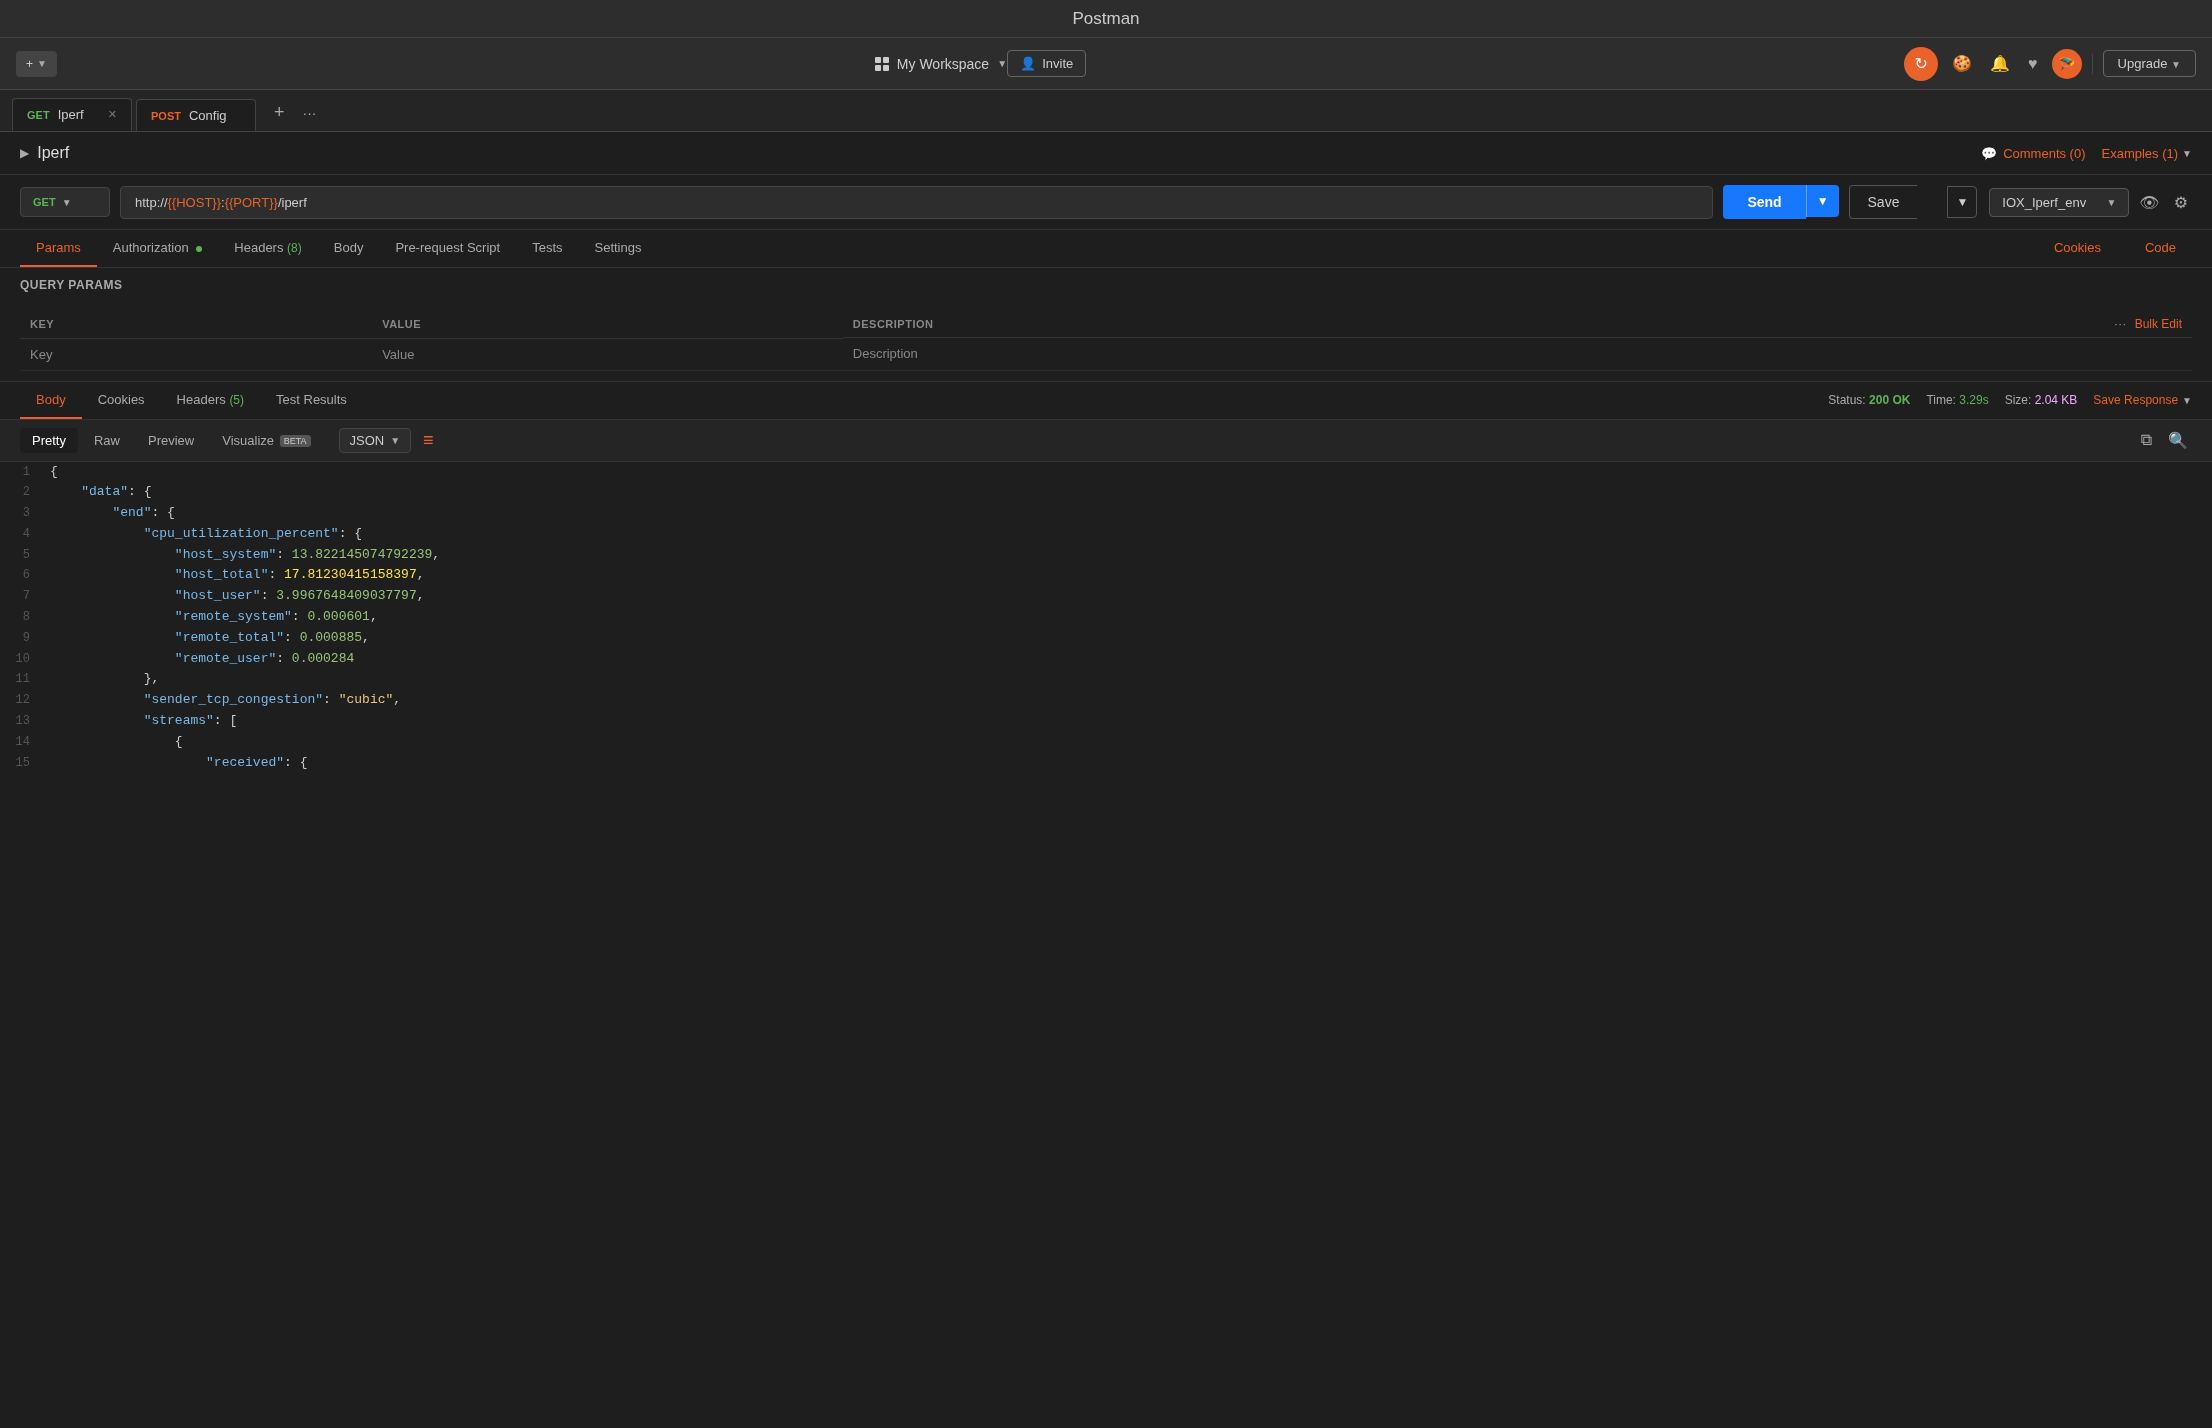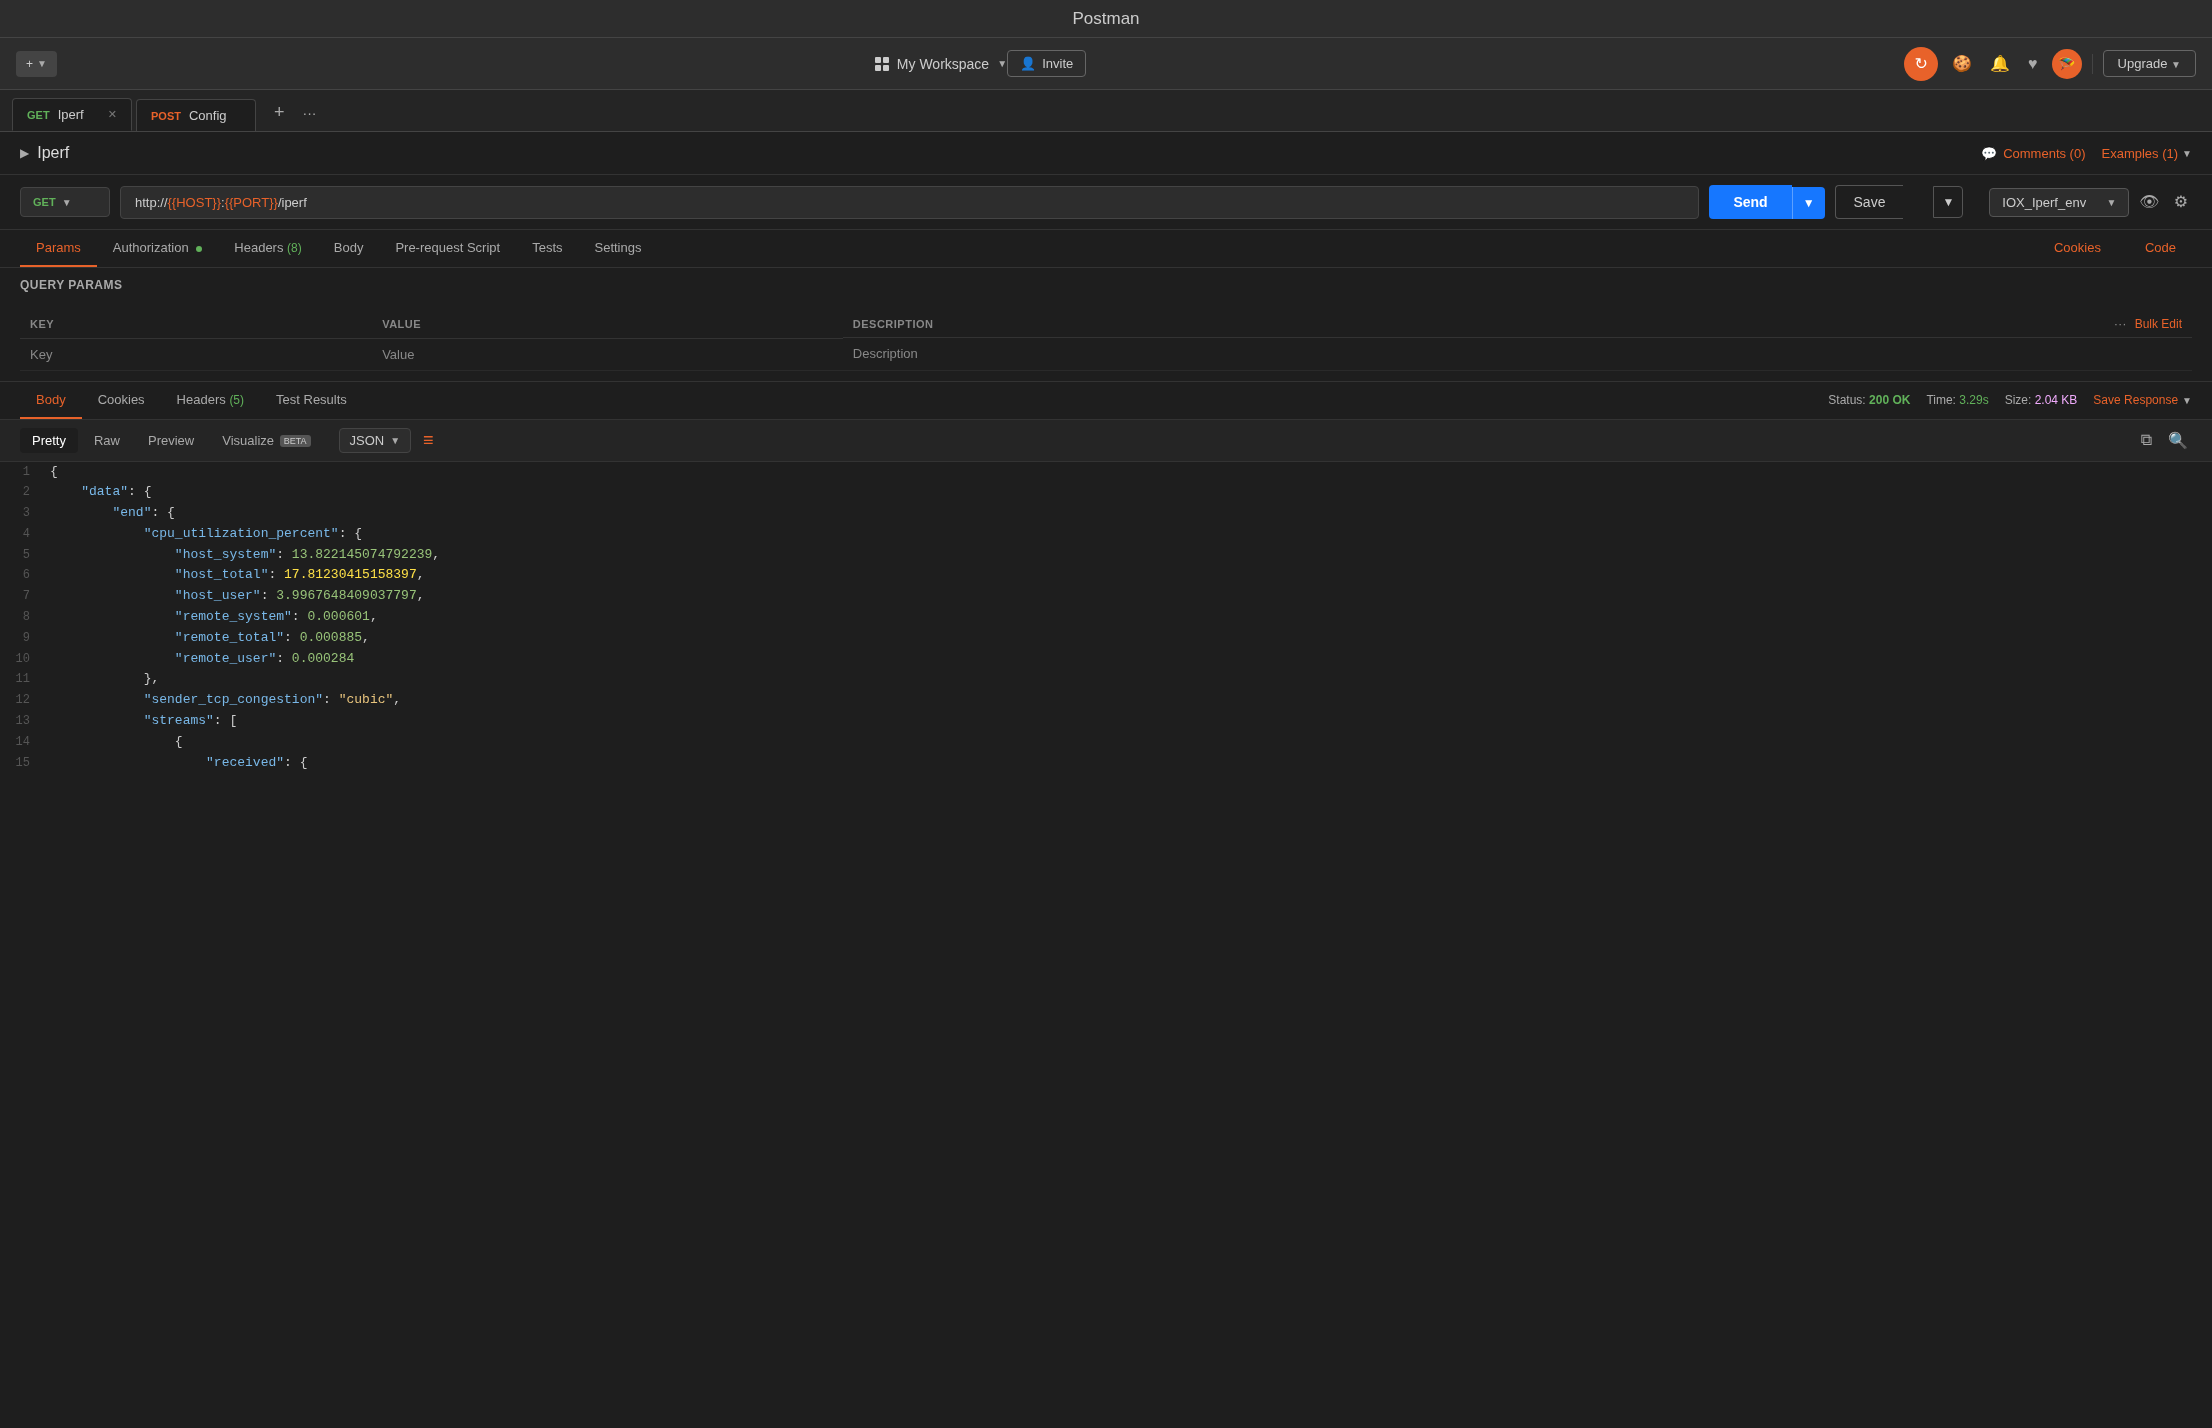--- a/index.html
+++ b/index.html
@@ -261,21 +261,21 @@
       border: 1px solid #444;
       border-radius: 4px;
       padding: 8px 14px;
       color: #ccc;
       font-size: 13px;
       outline: none;
     }
 
     .send-btn-group {
       display: flex;
-      align-items: flex-end;
+      align-items: flex-start;
       border-radius: 15px;
     }
     .send-btn {
       background: #1677ff;
       border: none;
       border-radius: 4px 0 0 4px;
       padding: 9px 24px;
       color: #fff;
       font-size: 14px;
       font-weight: 600;
@@ -675,21 +675,21 @@
         <span>▼</span>
       </button>
     </div>
     <div class="save-btn-group">
       <button class="save-btn">Save</button>
       <button class="save-chevron">
         <span>▼</span>
       </button>
     </div>
 
-    <div style="display:flex;align-items:flex-start;gap:6px;margin-left:16px;">
+    <div style="display:flex;align-items:center;gap:6px;margin-left:2px;">
       <div class="env-select">
         <span>IOX_Iperf_env</span>
         <span class="chevron">▼</span>
       </div>
       <button class="env-icon-btn">
         <span>👁</span>
       </button>
       <button class="env-icon-btn">
         <span>⚙</span>
       </button>

